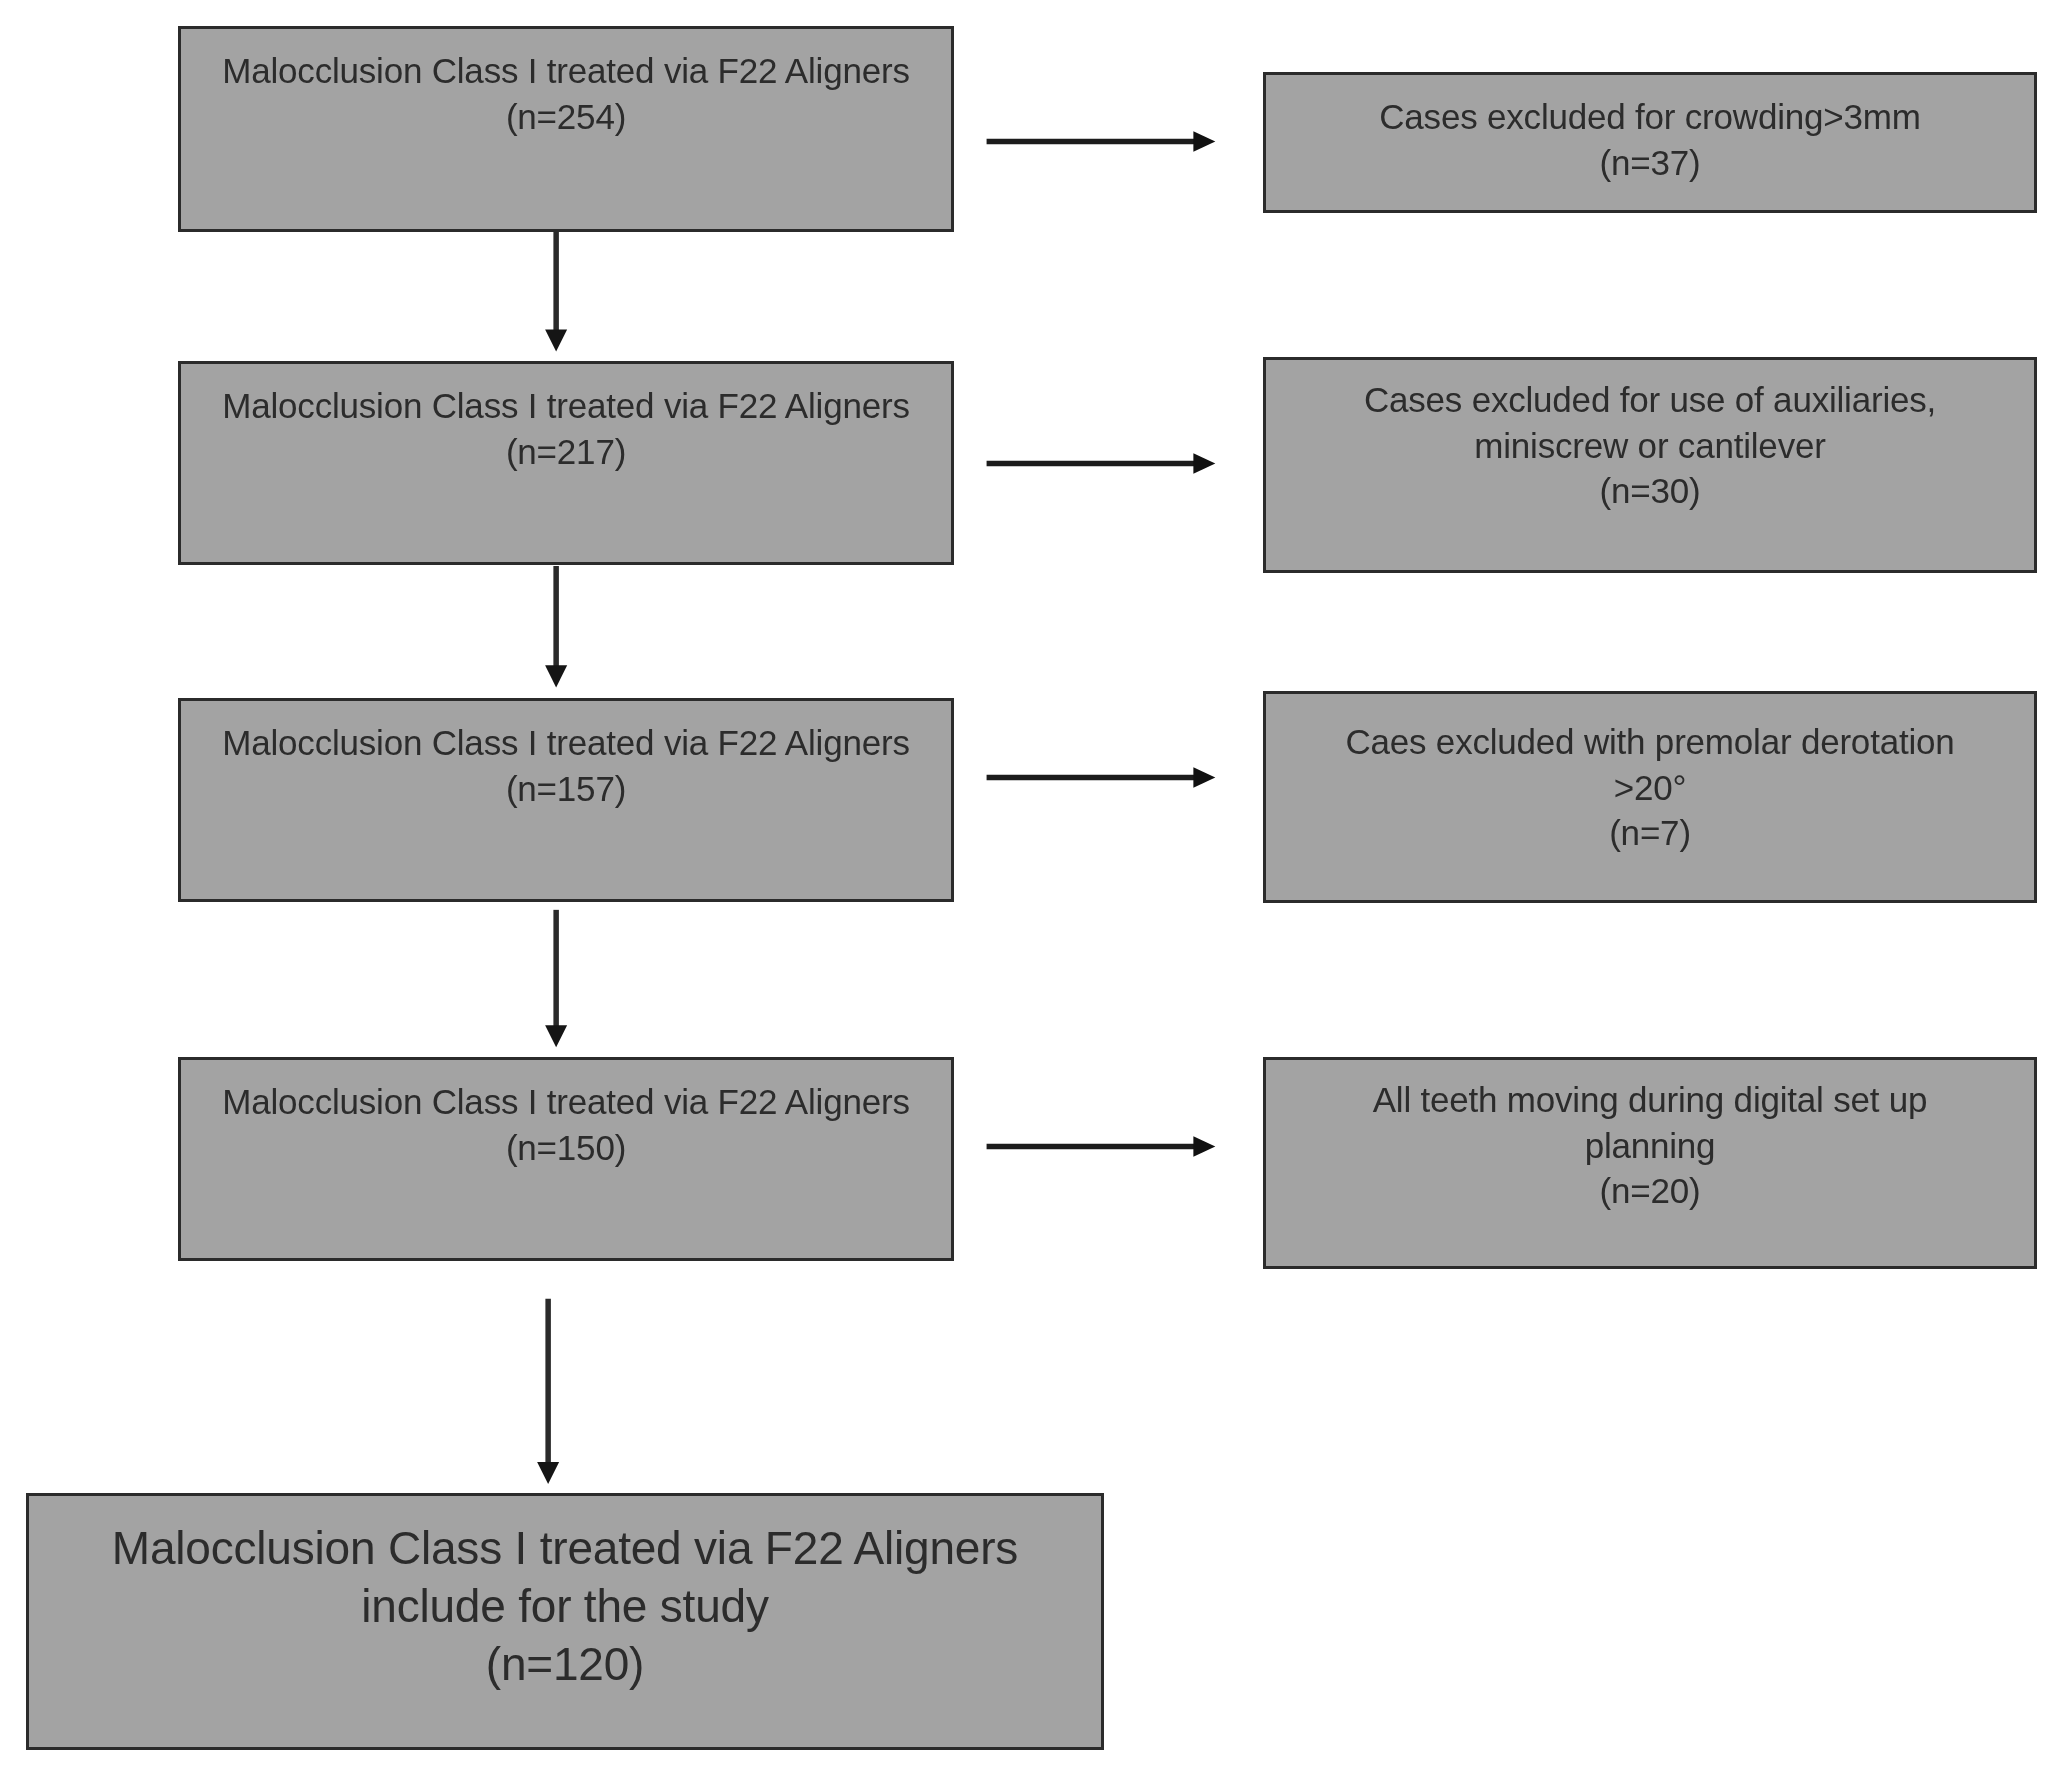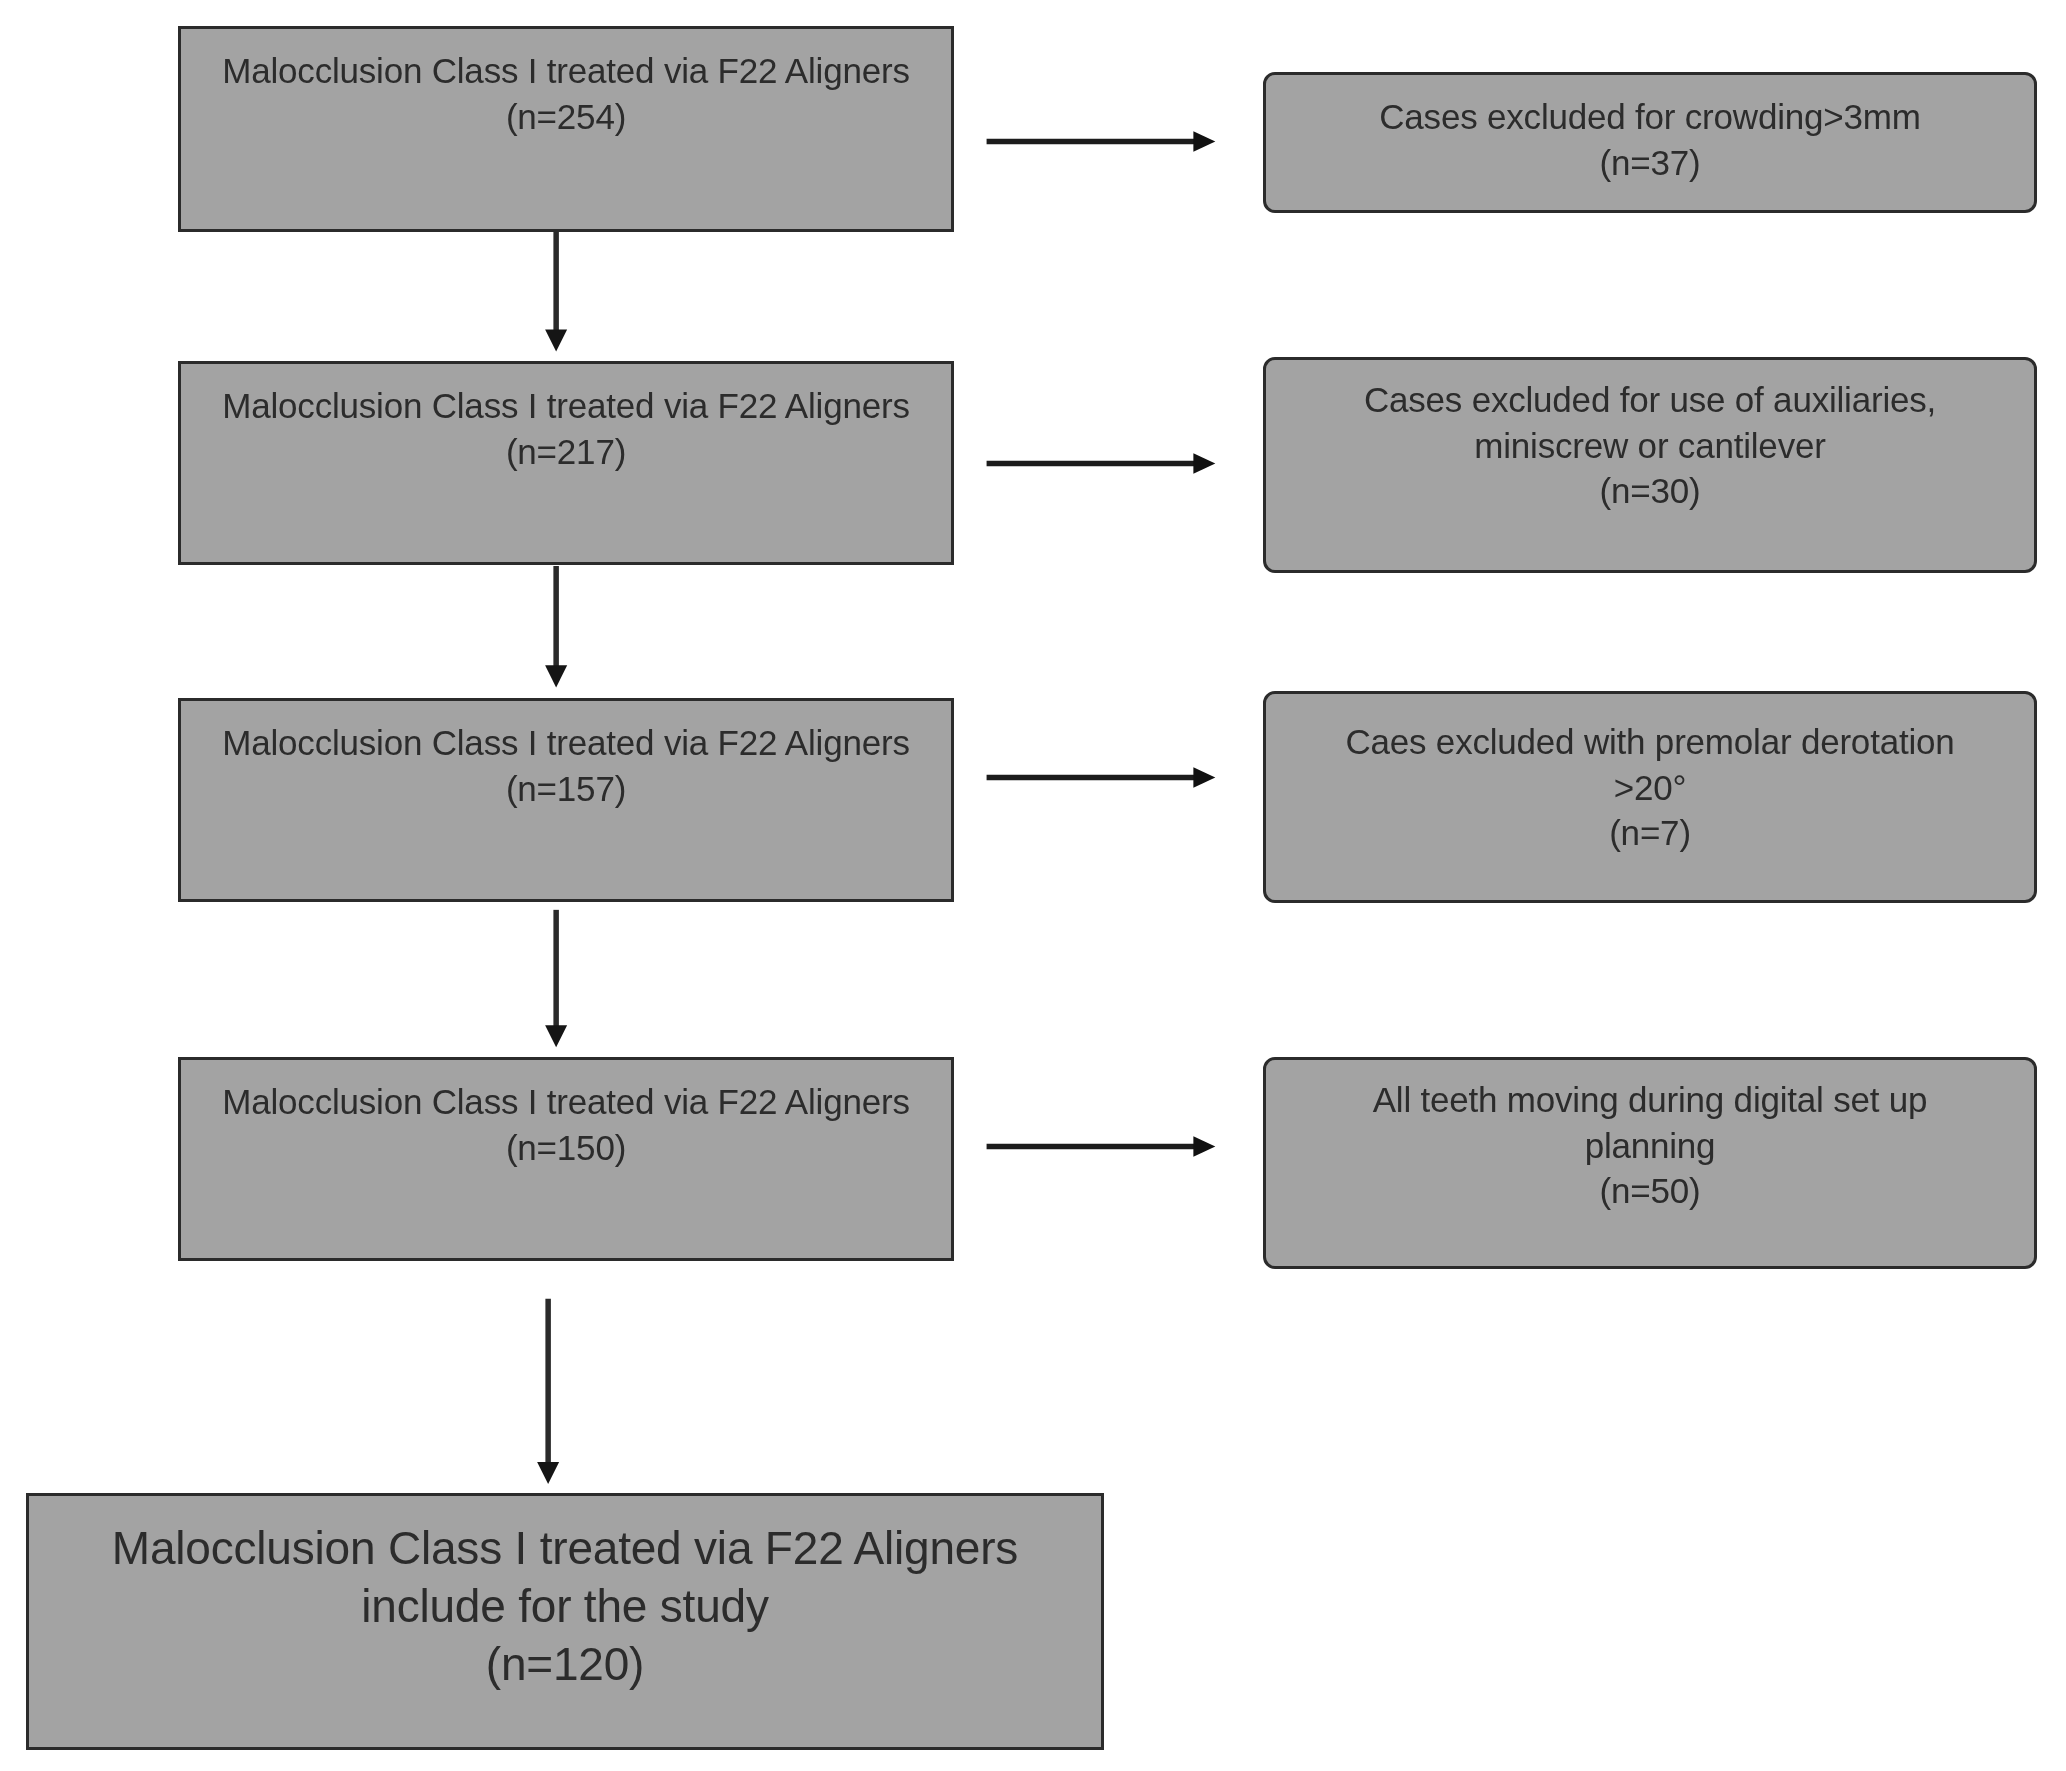--- a/index.html
+++ b/index.html
@@ -51,21 +51,20 @@
 
   #box-left-1 { top: 26px;   height: 206px; }
   #box-left-2 { top: 361px;  height: 204px; }
   #box-left-3 { top: 698px;  height: 204px; }
   #box-left-4 { top: 1057px; height: 204px; }
 
   
   .col-right {
     left: 1263px;
     width: 774px;
-    border-radius: 12px;
   }
   #box-right-1 { top: 72px;  height: 141px; }
   #box-right-2 { top: 357px; height: 216px; }
   #box-right-3 { top: 691px; height: 212px; }
   #box-right-4 { top: 1057px; height: 212px; }
 
   #box-right-1 .box-text { padding-top: 19px; }
   #box-right-2 .box-text { padding-top: 17.3px; }
   #box-right-3 .box-text { padding-top: 17.3px; margin-top: 8px; }
   #box-right-4 .box-text { padding-top: 17.3px; }
@@ -140,21 +139,21 @@
 
   <div class="flow-box col-right" id="box-right-3">
     <span class="box-text">Caes excluded with premolar derotation
 &gt;20°
 (n=7)</span>
   </div>
 
   <div class="flow-box col-right" id="box-right-4">
     <span class="box-text">All teeth moving during digital set up
 planning
-(n=50)</span>
+(n=20)</span>
   </div>
 
   <div class="flow-box" id="box-final">
     <span class="box-text">Malocclusion Class I treated via F22 Aligners
 include for the study
 (n=120)</span>
   </div>
 
   <div class="connector" id="arrow-v-1">
     <svg width="79" height="132" viewBox="0 0 100 168">

